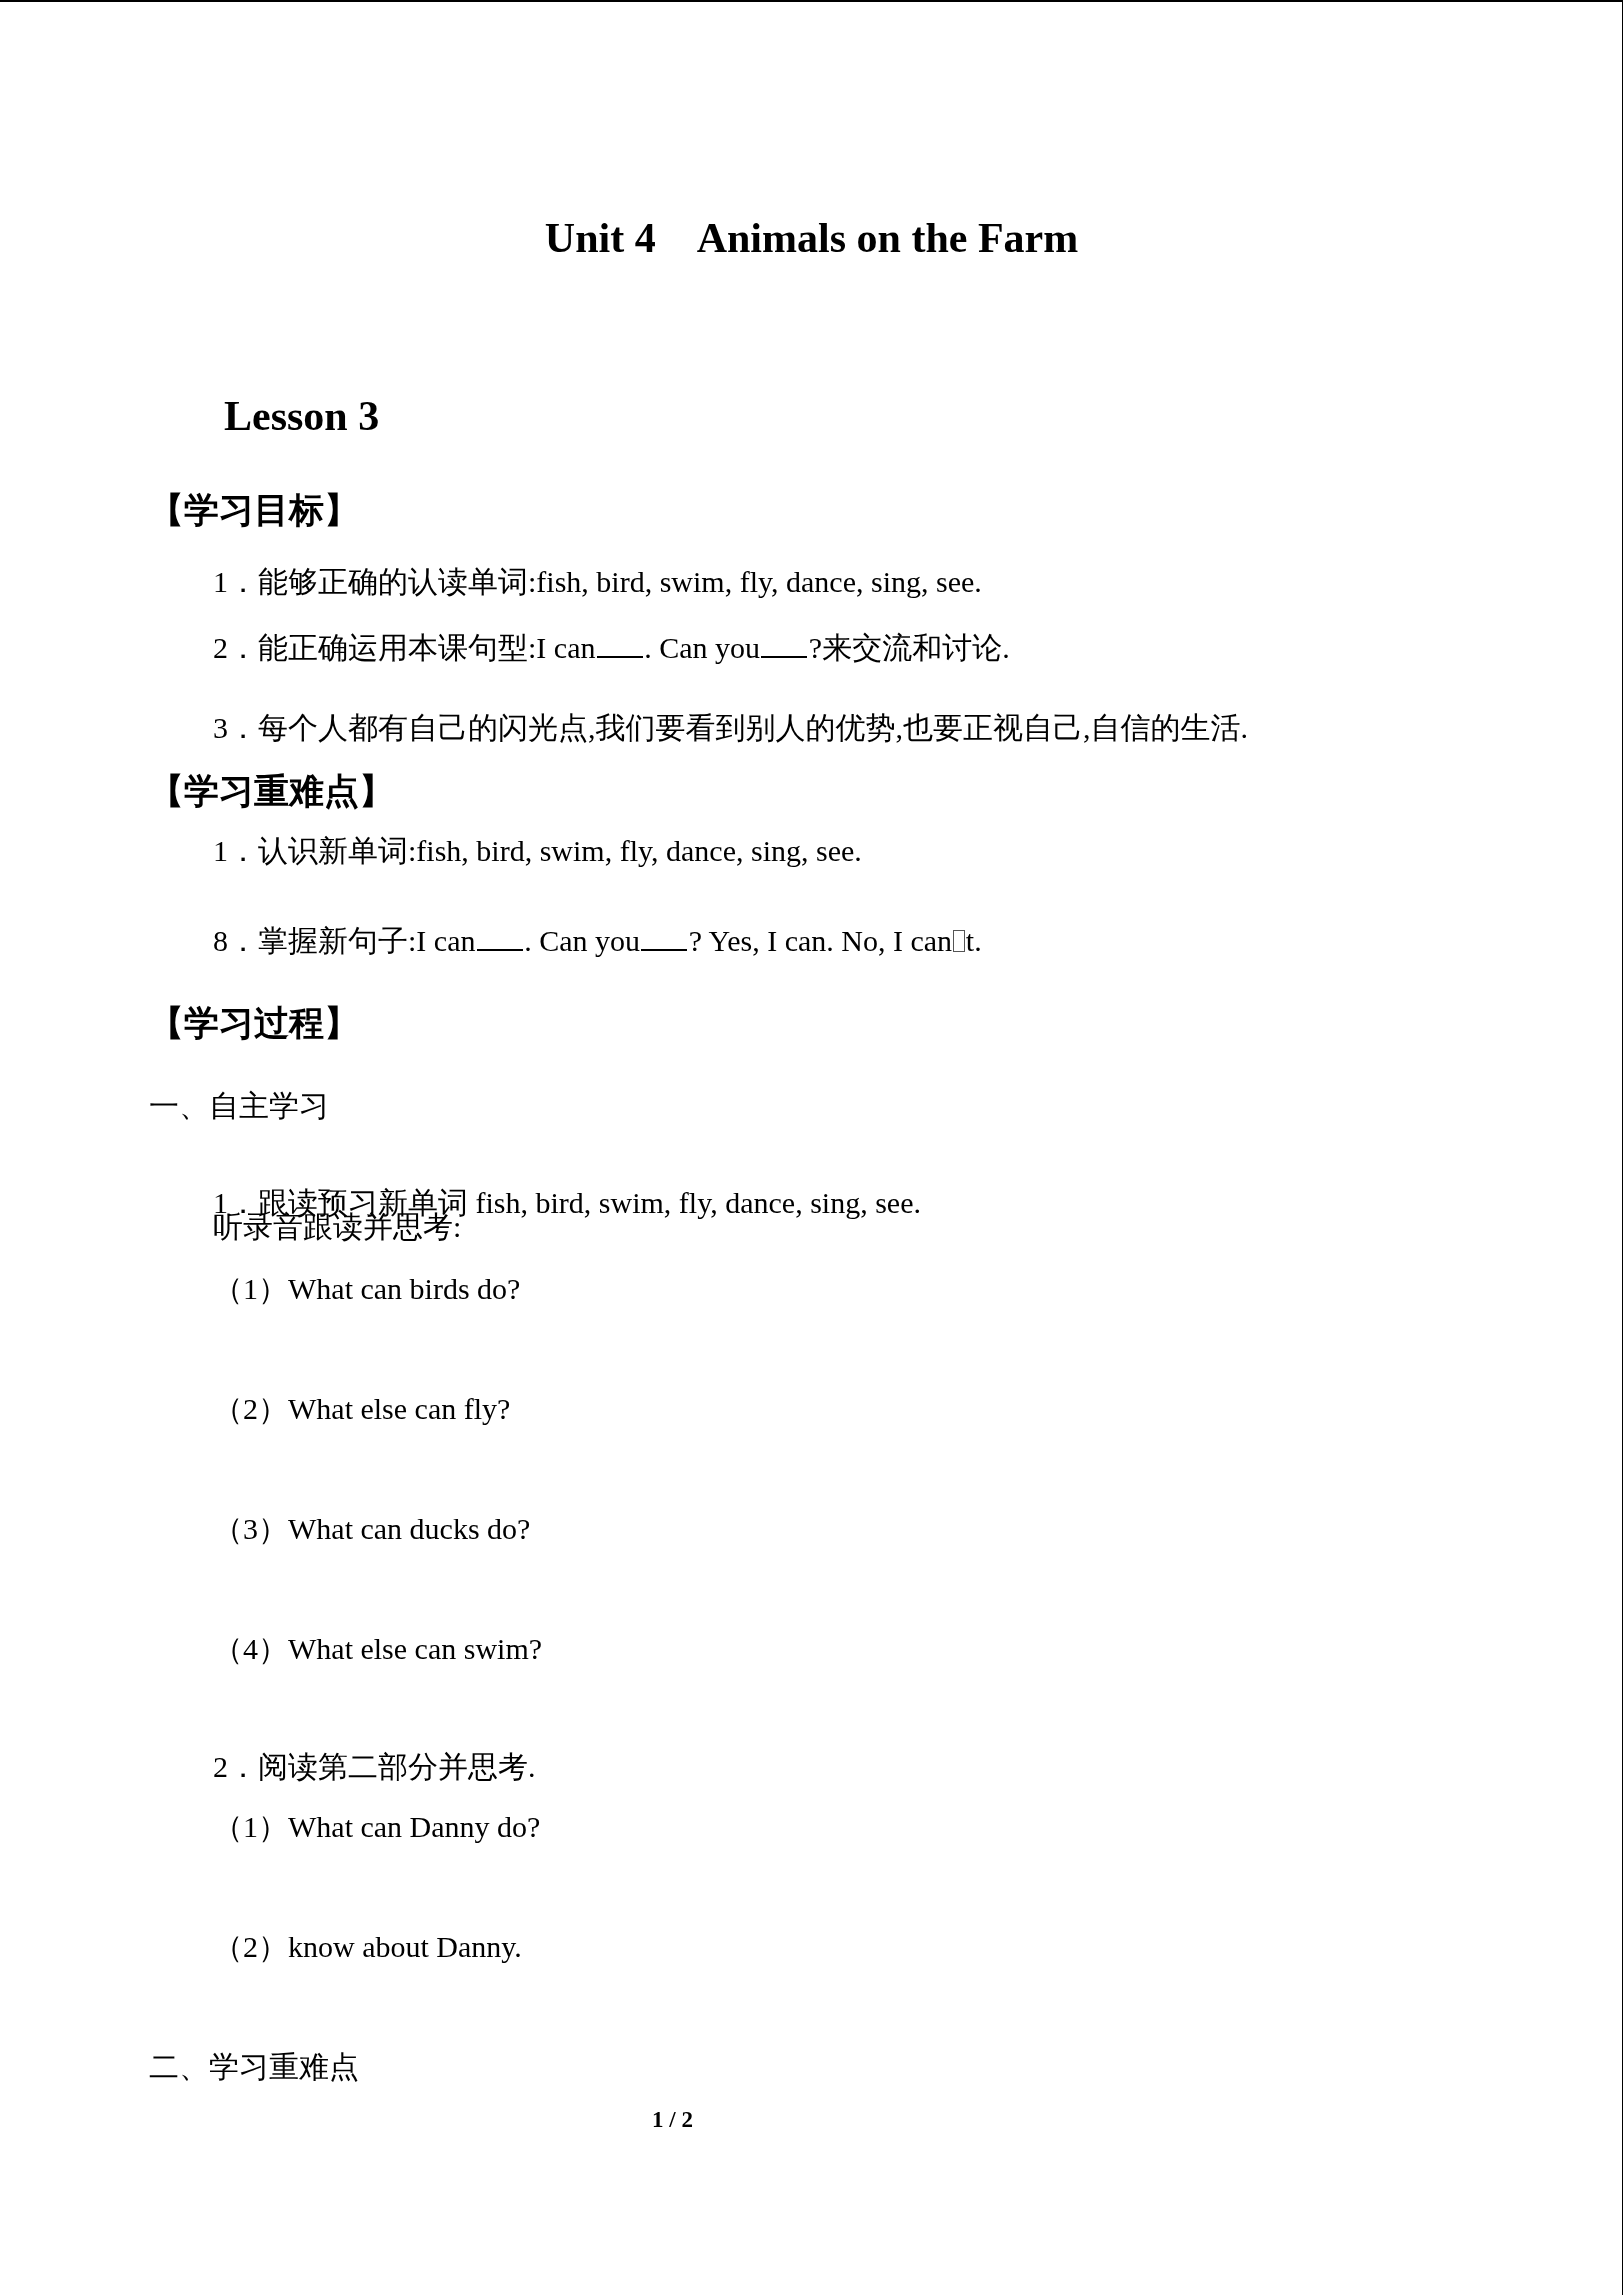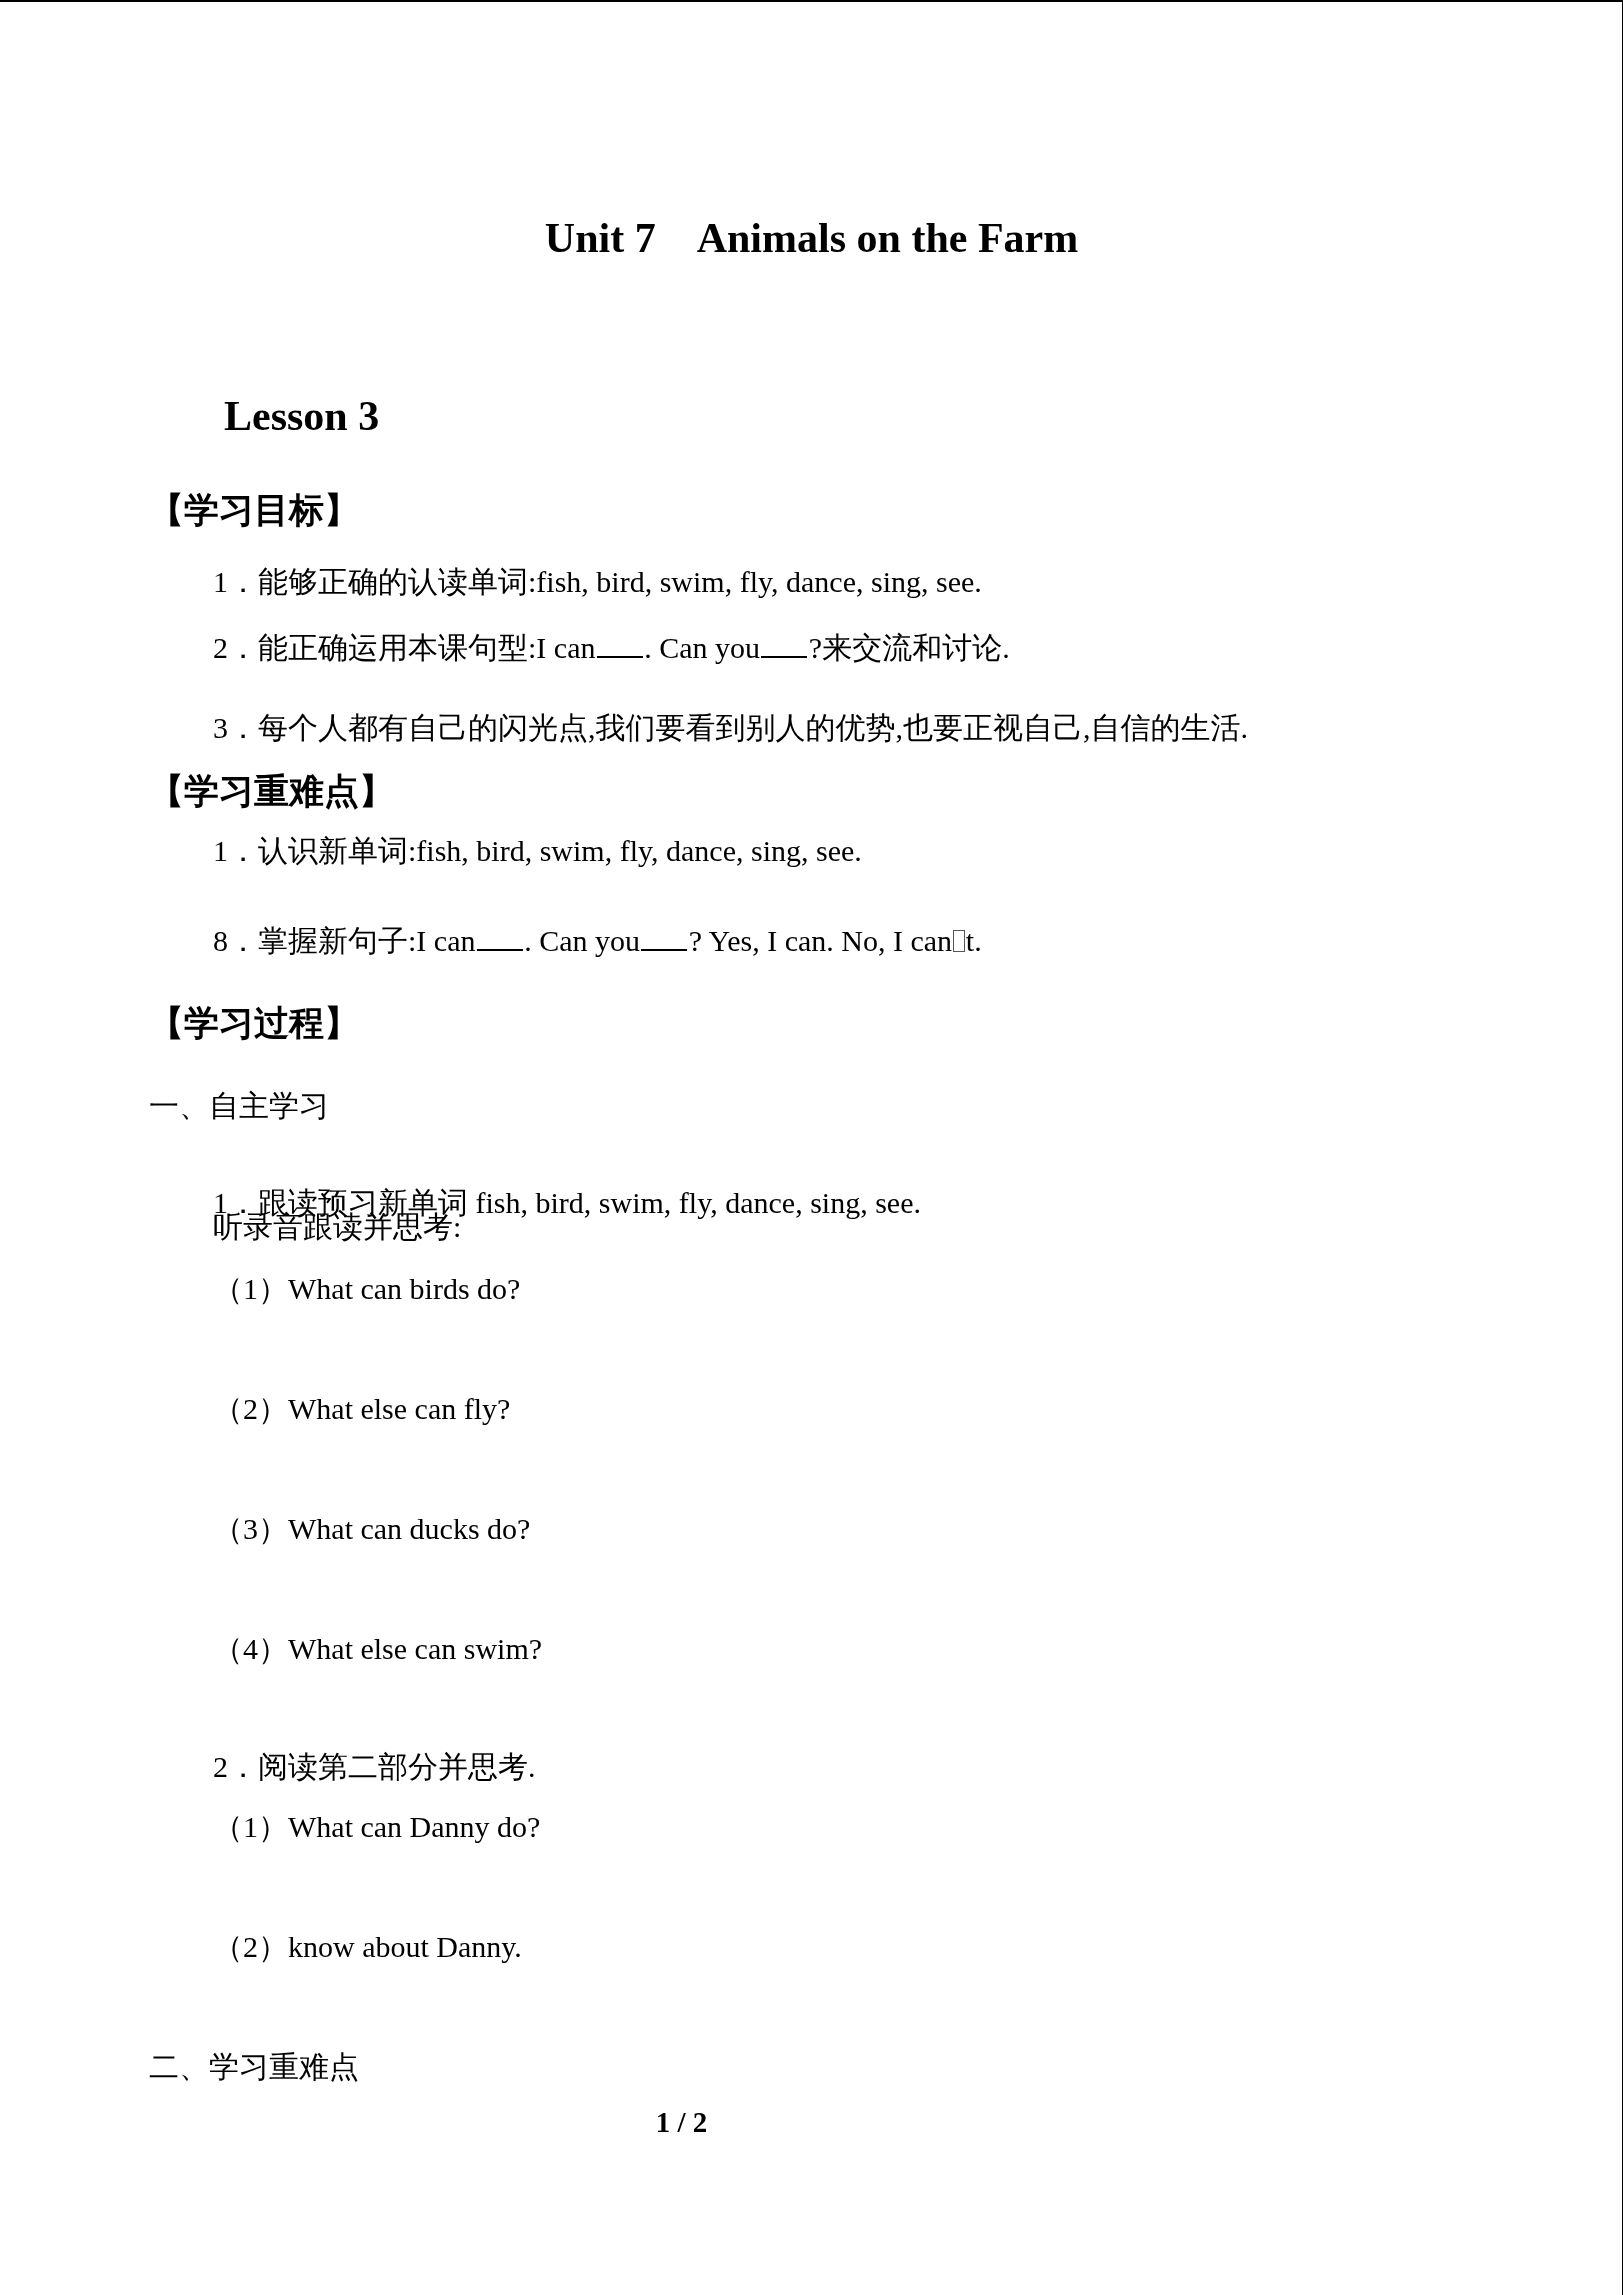--- a/index.html
+++ b/index.html
@@ -28,30 +28,30 @@
     }
     .title .gap { display: inline-block; width: 41px; }
     .lesson { left: 224px; top: 395px; font-size: 42px; font-weight: bold; }
     .section-head { font-size: 35px; font-weight: bold; left: 149px; }
     .line { font-size: 30px; }
     .indent1 { left: 213px; }
     .indent0 { left: 149px; }
     .sub { left: 213px; }
     .blank { display: inline-block; width: 46px; border-bottom: 2px solid #000; height: 0; vertical-align: baseline; margin: 0 1.4px; }
     .tofu { display: inline-block; width: 12.3px; height: 22px; border: 1.4px solid #555; vertical-align: -1.4px; margin: 0 0.7px; box-sizing: border-box; }
-    .footer { left: 0; width: 1345px; text-align: center; top: 2108px; font-size: 29px; font-weight: bold; margin-left: 9px; }
+    .footer { left: 0; width: 1345px; text-align: center; top: 2108px; font-size: 23px; font-weight: bold; }
   </style>
 </head>
 <body>
 
 <div class="page-border-top"></div>
 <div class="page-border-right"></div>
 
 <div class="abs title">
-  <span>Unit 7</span><span class="gap"></span><span>Animals on the Farm</span>
+  <span>Unit 4</span><span class="gap"></span><span>Animals on the Farm</span>
 </div>
 
 <div class="abs lesson">Lesson 3</div>
 
 <div class="abs section-head" style="top:481px;margin-top:12px;">【学习目标】</div>
 <div class="abs line indent1" style="top:567px;">1．能够正确的认读单词:fish, bird, swim, fly, dance, sing, see.</div>
 <div class="abs line indent1" style="top:633px;">
   <span>2．能正确运用本课句型:I can</span><span class="blank"></span><span>. Can you</span><span class="blank"></span><span>?来交流和讨论.</span>
 </div>
 <div class="abs line indent1" style="top:713px;">3．每个人都有自己的闪光点,我们要看到别人的优势,也要正视自己,自信的生活.</div>

